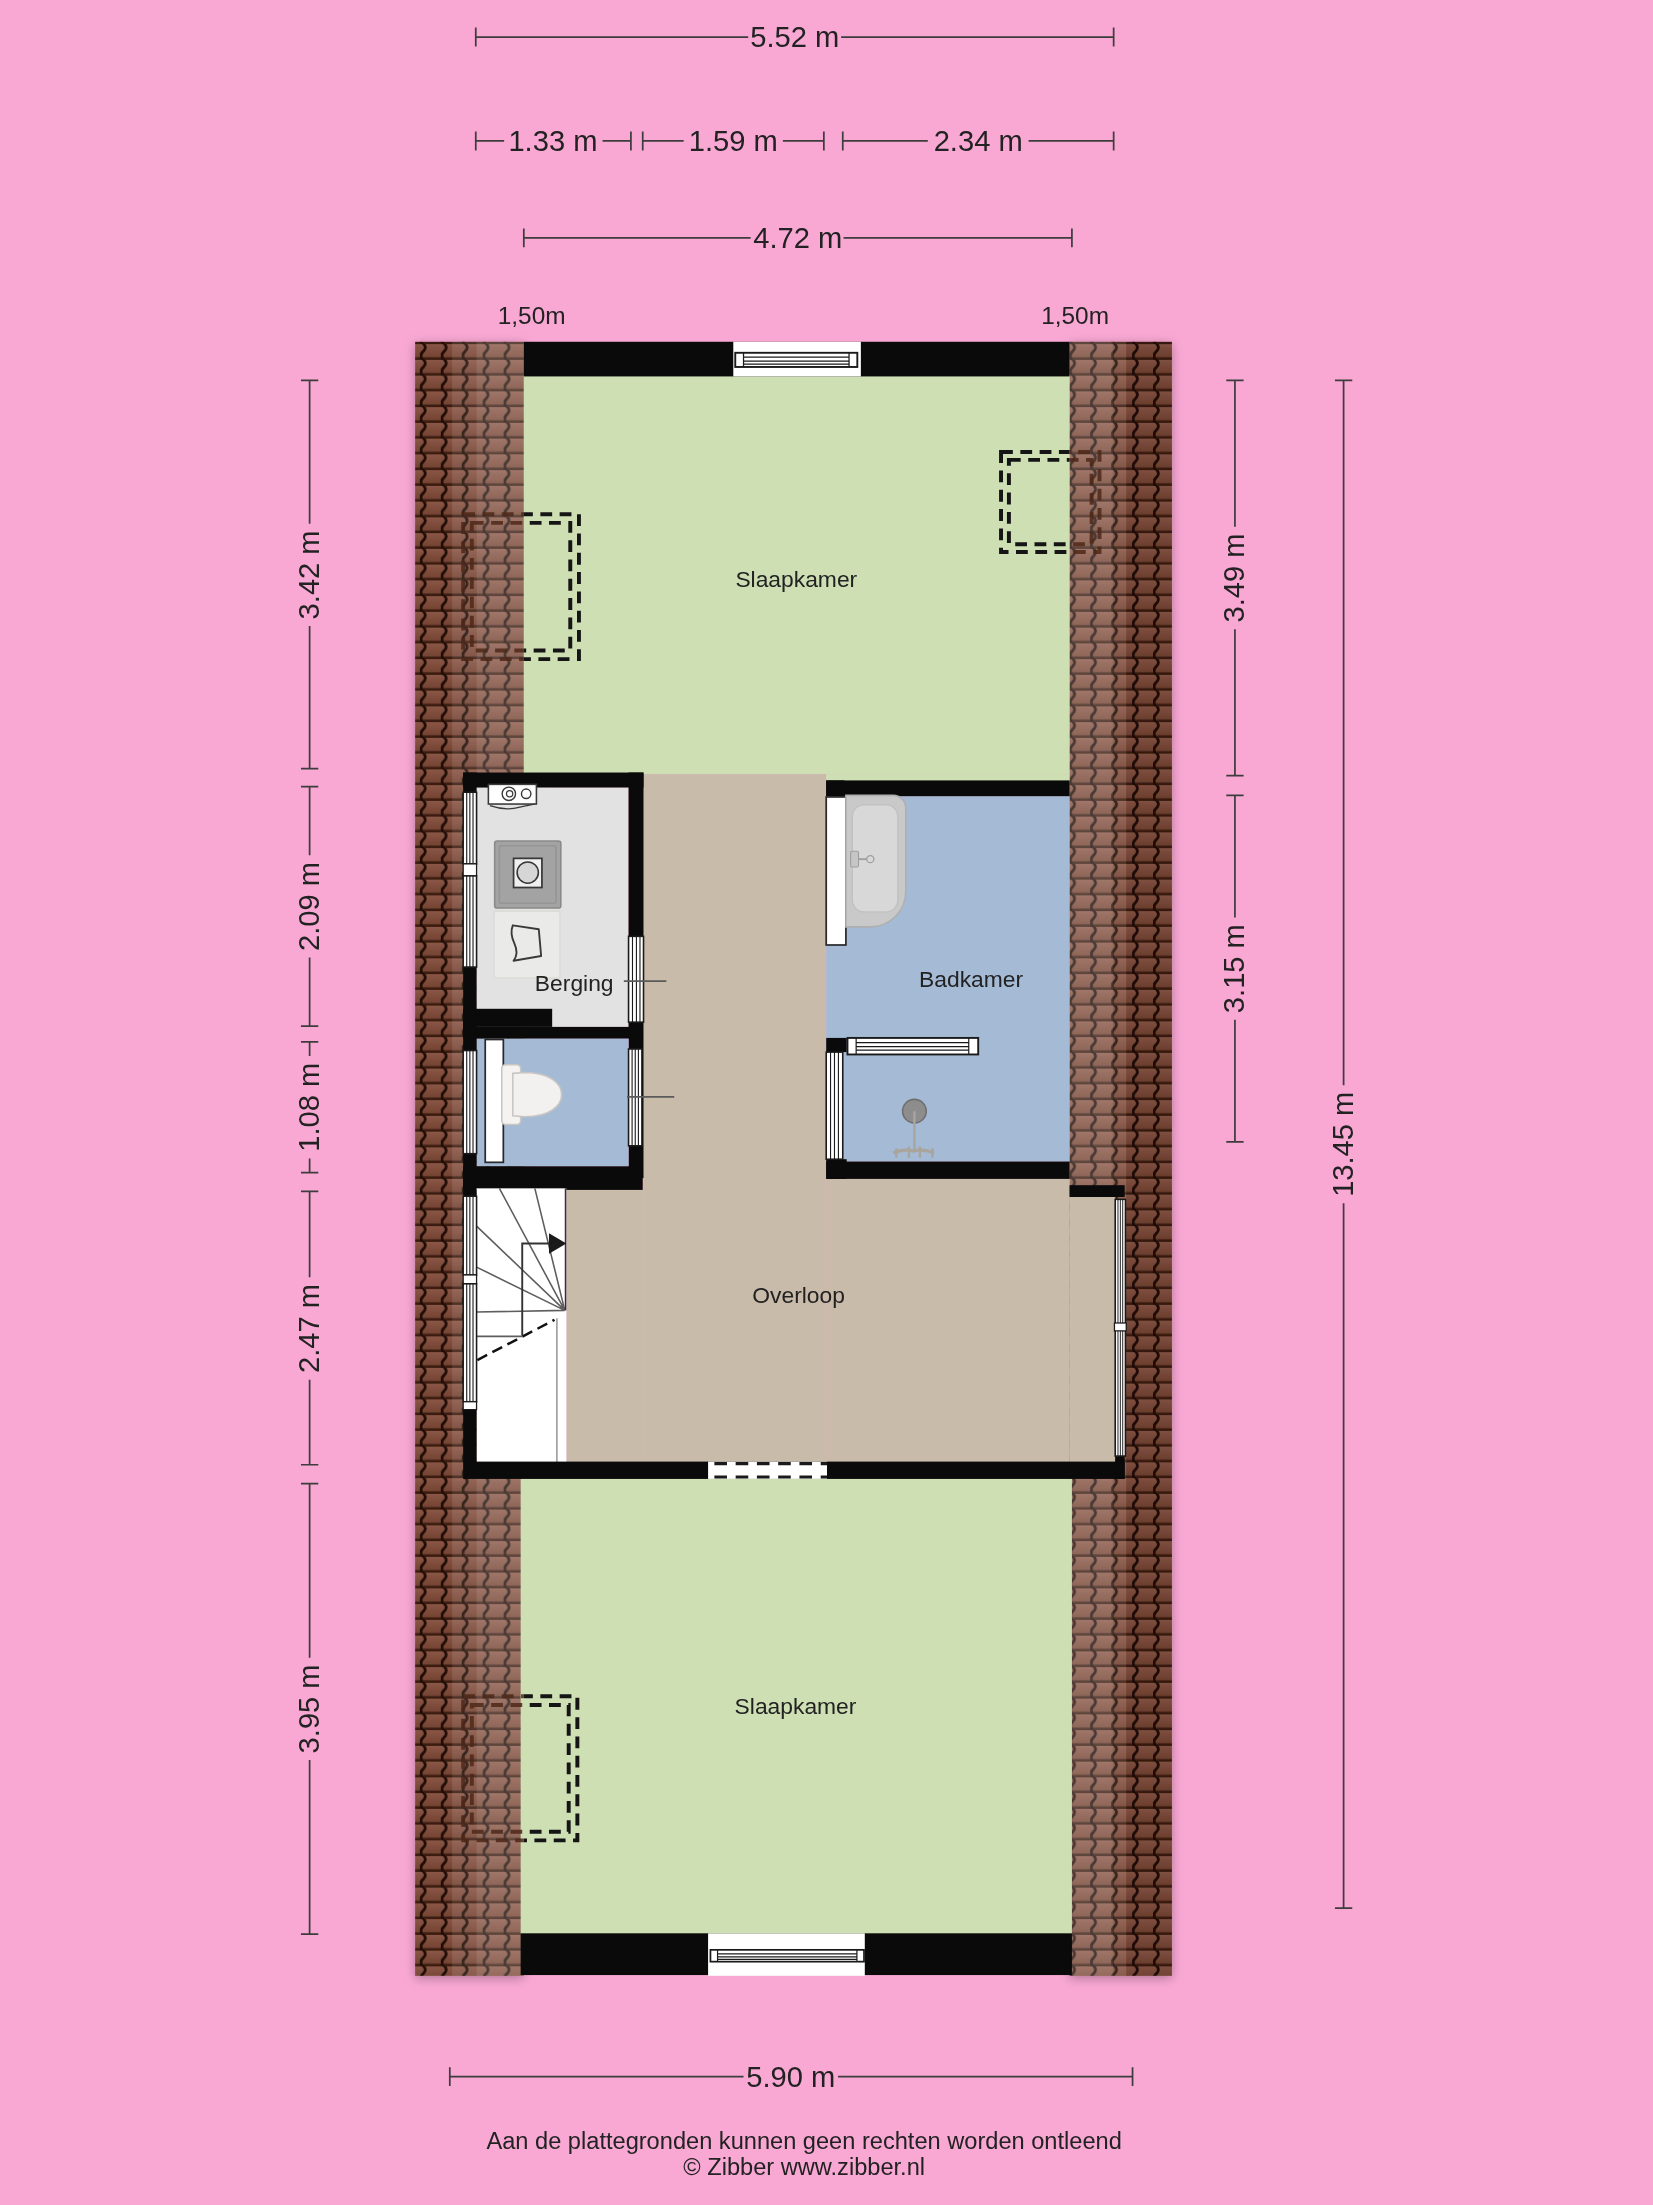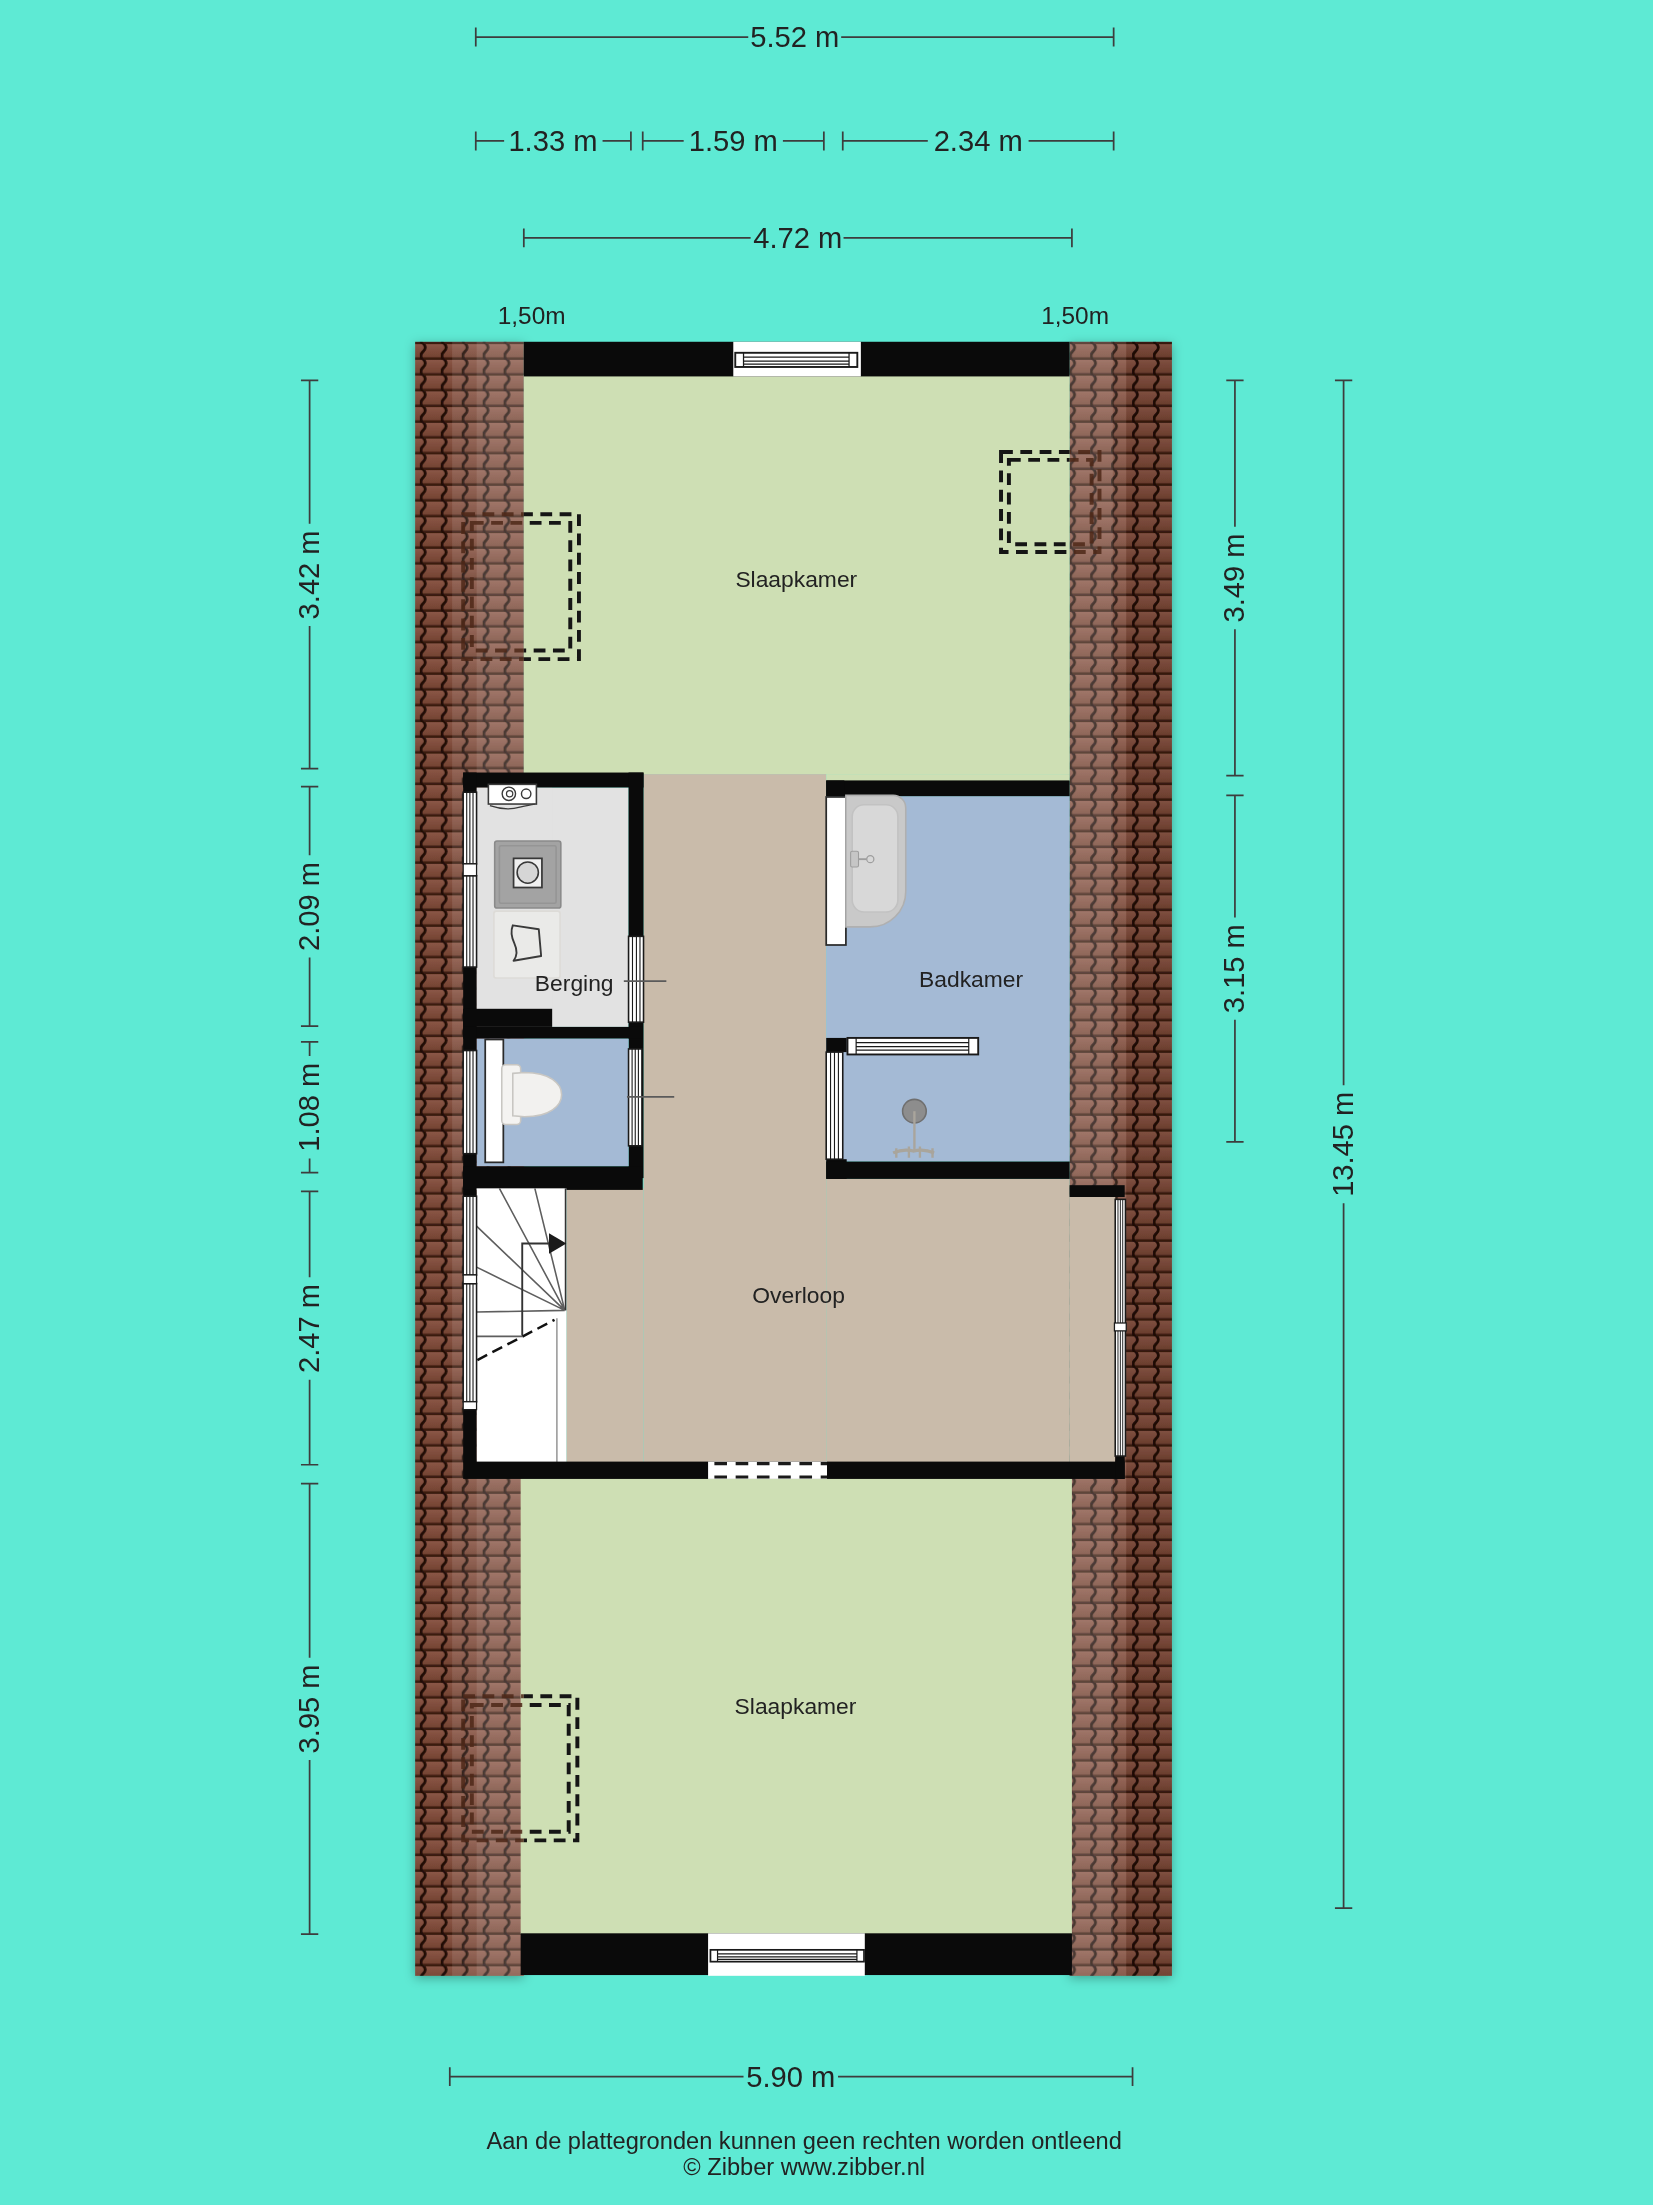--- a/index.html
+++ b/index.html
@@ -1,16 +1,16 @@
 <!DOCTYPE html>
 <html style="font-size:12.6px"><head>
 <meta charset="utf-8">
 <style>
   html,body{margin:0;padding:0;background:#fff;}
-  .page{position:relative;width:1654px;height:2205px;background:#5eead4;overflow:hidden;
+  .page{position:relative;width:1654px;height:2205px;background:#f9a8d4;overflow:hidden;
         font-family:"Liberation Sans", sans-serif;}
   svg{position:absolute;left:0;top:0;}
   text{font-family:"Liberation Sans", sans-serif;fill:#222;}
 </style>
 </head>
 <body>
 <div class="page">
 <svg width="1654" height="2205" viewBox="0 0 2100 2800">
 <defs>
   <linearGradient id="tileface" x1="0" y1="0" x2="0" y2="1">

